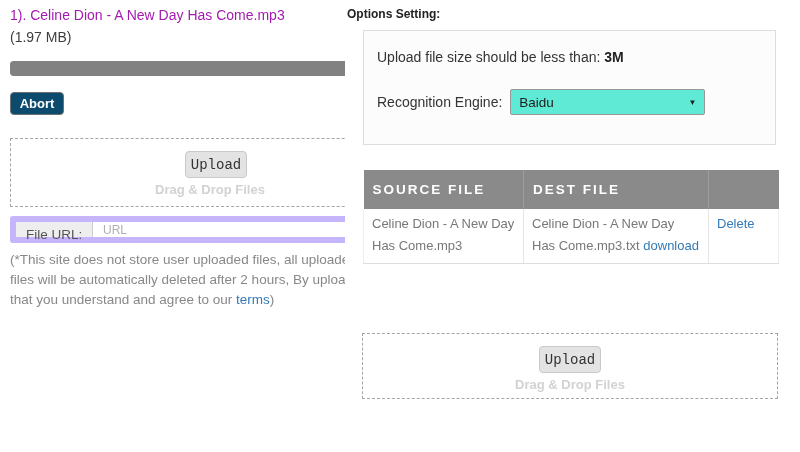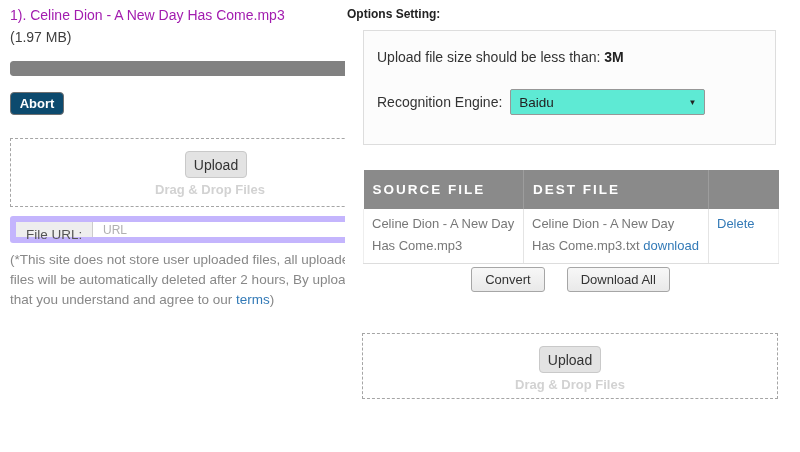--- a/index.html
+++ b/index.html
@@ -9,21 +9,21 @@
 
   
   .left-col { position:absolute; left:0; top:0; width:350px; height:452px; overflow:hidden; z-index:1; }
   .file-title { position:absolute; left:10px; top:7px; font-size:14px; color:#a21caf; white-space:nowrap; }
   .file-size  { position:absolute; left:10px; top:29px; font-size:14px; color:#3e3e3e; }
   .progress-track { position:absolute; left:10px; top:61px; width:400px; height:15px; border-radius:3px; overflow:hidden; background:transparent; }
   .progress-fill  { height:100%; background:#818181; border-radius:3px; }
   .abort-btn { position:absolute; left:10px; top:92px; width:54px; height:23px; background:#0c4a6e; border:1px solid #6f6f6f; border-radius:4px; color:#fff; font-weight:bold; font-size:13px; text-align:center; line-height:21px; cursor:pointer; }
   .dropzone { border:1px dashed #a5a5a5; background:#fff; }
   .dz-left { position:absolute; left:10px; top:138px; width:400px; height:69px; }
-  .upload-btn { background:#e3e3e3; border:1px solid #c9c9c9; border-radius:4px; font-size:14px; color:#333; font-family:Liberation Sans, sans-serif; cursor:pointer; }
+  .upload-btn { background:#e3e3e3; border:1px solid #c9c9c9; border-radius:4px; font-size:14px; color:#333; font-family:Liberation Mono, monospace; cursor:pointer; }
   .dz-left .upload-btn { position:absolute; left:174px; top:12px; width:62px; height:27px; }
   .dz-hint { position:absolute; top:43px; left:0; width:100%; text-align:center; color:#d2d2d2; font-weight:bold; font-size:13px; }
   .url-group { position:absolute; left:10px; top:216px; width:400px; height:27px; display:flex; border:6px solid #c4b5fd; border-radius:3px; background:#fff; }
   .url-label { width:77px; background:#eee; border-right:1px solid #ccc; color:#555; font-size:13.5px; line-height:25px; padding-left:10px; flex:none; }
   .url-input { flex:1; border:none; outline:none; padding-left:10px; font-size:12px; color:#555; background:transparent; font-family:"Liberation Sans", sans-serif; }
   .url-input::placeholder { color:#b0b0b0; }
   .disclaimer { position:absolute; left:10px; top:250px; width:420px; font-size:13.5px; line-height:20px; color:#888; }
   .disclaimer div { white-space:nowrap; }
   a.link { color:#337ab7; text-decoration:none; cursor:pointer; }
 
@@ -114,24 +114,20 @@
       </thead>
       <tbody>
         <tr>
           <td>Celine Dion - A New Day Has Come.mp3</td>
           <td><span>Celine Dion - A New Day Has Come.mp3.txt</span> <a class="link">download</a></td>
           <td><a class="link">Delete</a></td>
         </tr>
       </tbody>
     </table>
 
-    <div class="action-row">
-      <button class="std-btn">Convert</button>
-      <button class="std-btn">Download All</button>
-    </div>
 
     <div class="dropzone dz-bottom">
       <button class="upload-btn">Upload</button>
       <div class="dz-hint">Drag &amp; Drop Files</div>
     </div>
   </div>
 
 </div>
 
 </body></html>

